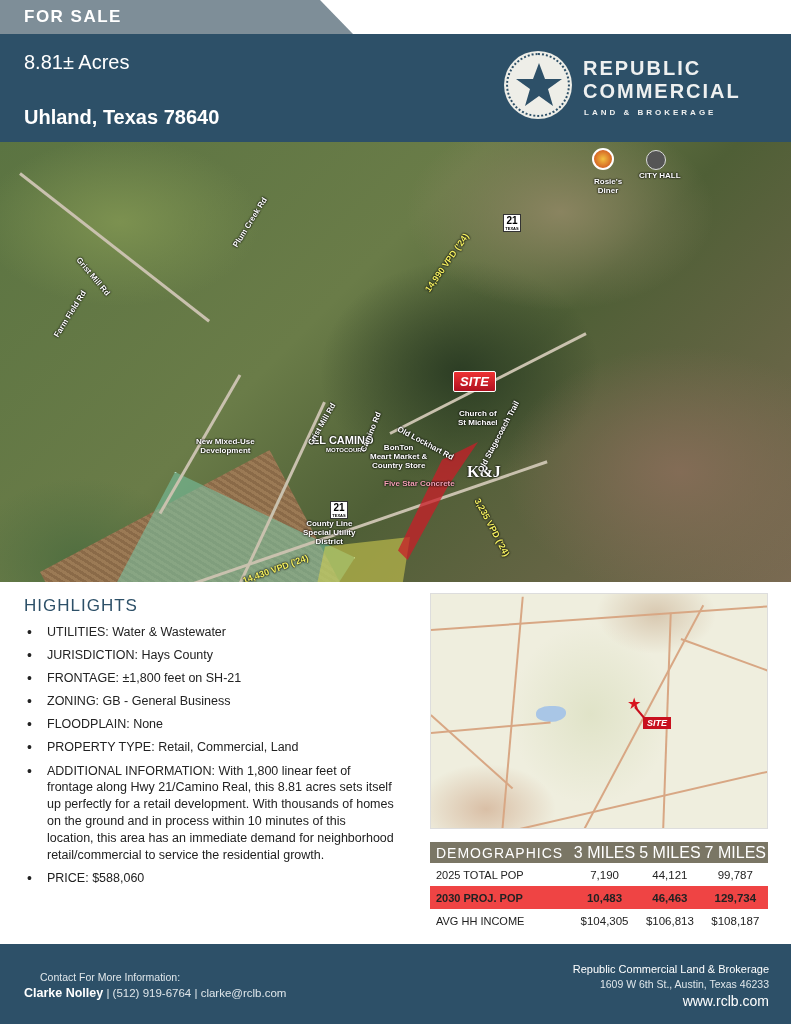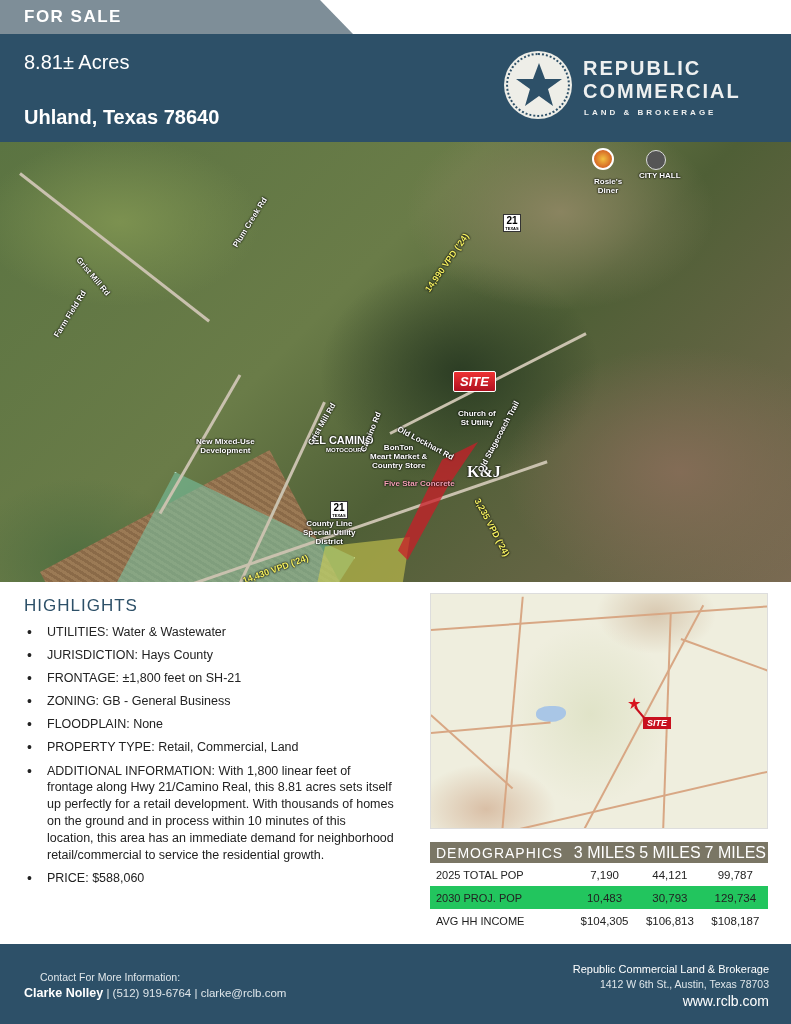--- a/index.html
+++ b/index.html
@@ -52,21 +52,21 @@
   .loc-lake { position:absolute; left:105px; top:112px; width:30px; height:16px; background:#a9c6e6; border-radius:50% 40% 60% 50%; }
   .loc-star { position:absolute; left:196px; top:100px; color:#d8141e; font-size:16px; }
   .loc-site { position:absolute; left:212px; top:123px; background:#c8101e; color:#fff; font-weight:bold; font-style:italic; font-size:9px; padding:1px 4px; }
   .loc-pointer { position:absolute; left:204px; top:112px; width:16px; height:2px; background:#c8101e; transform:rotate(50deg); transform-origin:left center; }
 
   .demo { position:absolute; left:430px; top:842px; width:338px; border-collapse:collapse; }
   .demo th { background:#7a7665; color:#fff; font-weight:normal; font-size:16px; height:21px; text-align:center; }
   .demo th.first { font-size:14px; text-align:left; padding-left:6px; letter-spacing:1px; }
   .demo td { font-size:11.5px; color:#222; height:23px; text-align:center; }
   .demo td.first { text-align:left; padding-left:6px; font-size:11px; }
-  .demo tr.alt td { background:#22c55e; }
+  .demo tr.alt td { background:#ef4444;font-weight:bold; }
 
   .footer { position:absolute; left:0; top:944px; width:791px; height:80px; background:#2d5068; }
   .f-contact { position:absolute; left:24px; top:27px; color:#dfe6ea; font-size:10.5px;margin-left:16px; }
   .f-line { position:absolute; left:24px; top:42px; color:#dfe6ea; font-size:11.5px; }
   .f-line b { color:#fff; font-size:12.5px; }
   .f-company { position:absolute; right:22px; top:19px; color:#fff; font-size:11px; text-align:right; font-weight:normal; }
   .f-addr { position:absolute; right:22px; top:34px; color:#dfe6ea; font-size:10.5px; text-align:right; }
   .f-web { position:absolute; right:22px; top:49px; color:#fff; font-size:14px; text-align:right; font-weight:normal;margin-left:39px; }
 </style>
 </head>
@@ -115,21 +115,21 @@
   <div class="map-label" style="left:196px;top:296px;white-space:pre;">New Mixed-Use
 Development</div>
   <div class="map-label" style="left:312px;top:292px;font-size:11px;">EL CAMINO</div>
   <div class="map-label" style="left:326px;top:305px;font-size:6px;">MOTOCOURT</div>
   <div class="map-label" style="left:370px;top:302px;white-space:pre;">BonTon
 Meart Market &amp;
 Country Store</div>
   <div class="map-label" style="left:427px;top:321px;font-size:16px;font-family:'Liberation Serif',serif;padding-left:40px;">K&amp;J</div>
   <div class="map-label" style="left:384px;top:338px;color:#f3a0b4;">Five Star Concrete</div>
   <div class="map-label" style="left:458px;top:268px;white-space:pre;">Church of
-St Utility</div>
+St Michael</div>
   <div class="map-label" style="left:303px;top:378px;white-space:pre;">County Line
 Special Utility
 District</div>
 
   <div class="road-label" style="left:78px;top:112px;transform:rotate(50deg);">Grist Mill Rd</div>
   <div class="road-label" style="left:56px;top:190px;transform:rotate(-58deg);">Farm Field Rd</div>
   <div class="road-label" style="left:235px;top:100px;transform:rotate(-58deg);">Plum Creek Rd</div>
   <div class="road-label" style="left:310px;top:298px;transform:rotate(-60deg);">Grist Mill Rd</div>
   <div class="road-label" style="left:363px;top:305px;transform:rotate(-68deg);">Camino Rd</div>
   <div class="road-label" style="left:398px;top:282px;transform:rotate(28deg);">Old Lockhart Rd</div>
@@ -177,35 +177,35 @@
   </tr>
   <tr>
     <td class="first">2025 TOTAL POP</td>
     <td>7,190</td>
     <td>44,121</td>
     <td>99,787</td>
   </tr>
   <tr class="alt">
     <td class="first">2030 PROJ. POP</td>
     <td>10,483</td>
-    <td>30,793</td>
+    <td>46,463</td>
     <td>129,734</td>
   </tr>
   <tr>
     <td class="first">AVG HH INCOME</td>
     <td>$104,305</td>
     <td>$106,813</td>
     <td>$108,187</td>
   </tr>
 </tbody>
   </table>
 
 <div class="footer">
   <div class="f-contact">Contact For More Information:</div>
   <div class="f-line">
     <b>Clarke Nolley</b>
     <span>| (512) 919-6764</span>
     <span>| clarke@rclb.com</span>
   </div>
   <div class="f-company">Republic Commercial Land &amp; Brokerage</div>
-  <div class="f-addr">1412 W 6th St., Austin, Texas 78703</div>
+  <div class="f-addr">1609 W 6th St., Austin, Texas 46233</div>
   <div class="f-web">www.rclb.com</div>
 </div>
 
 </body></html>

